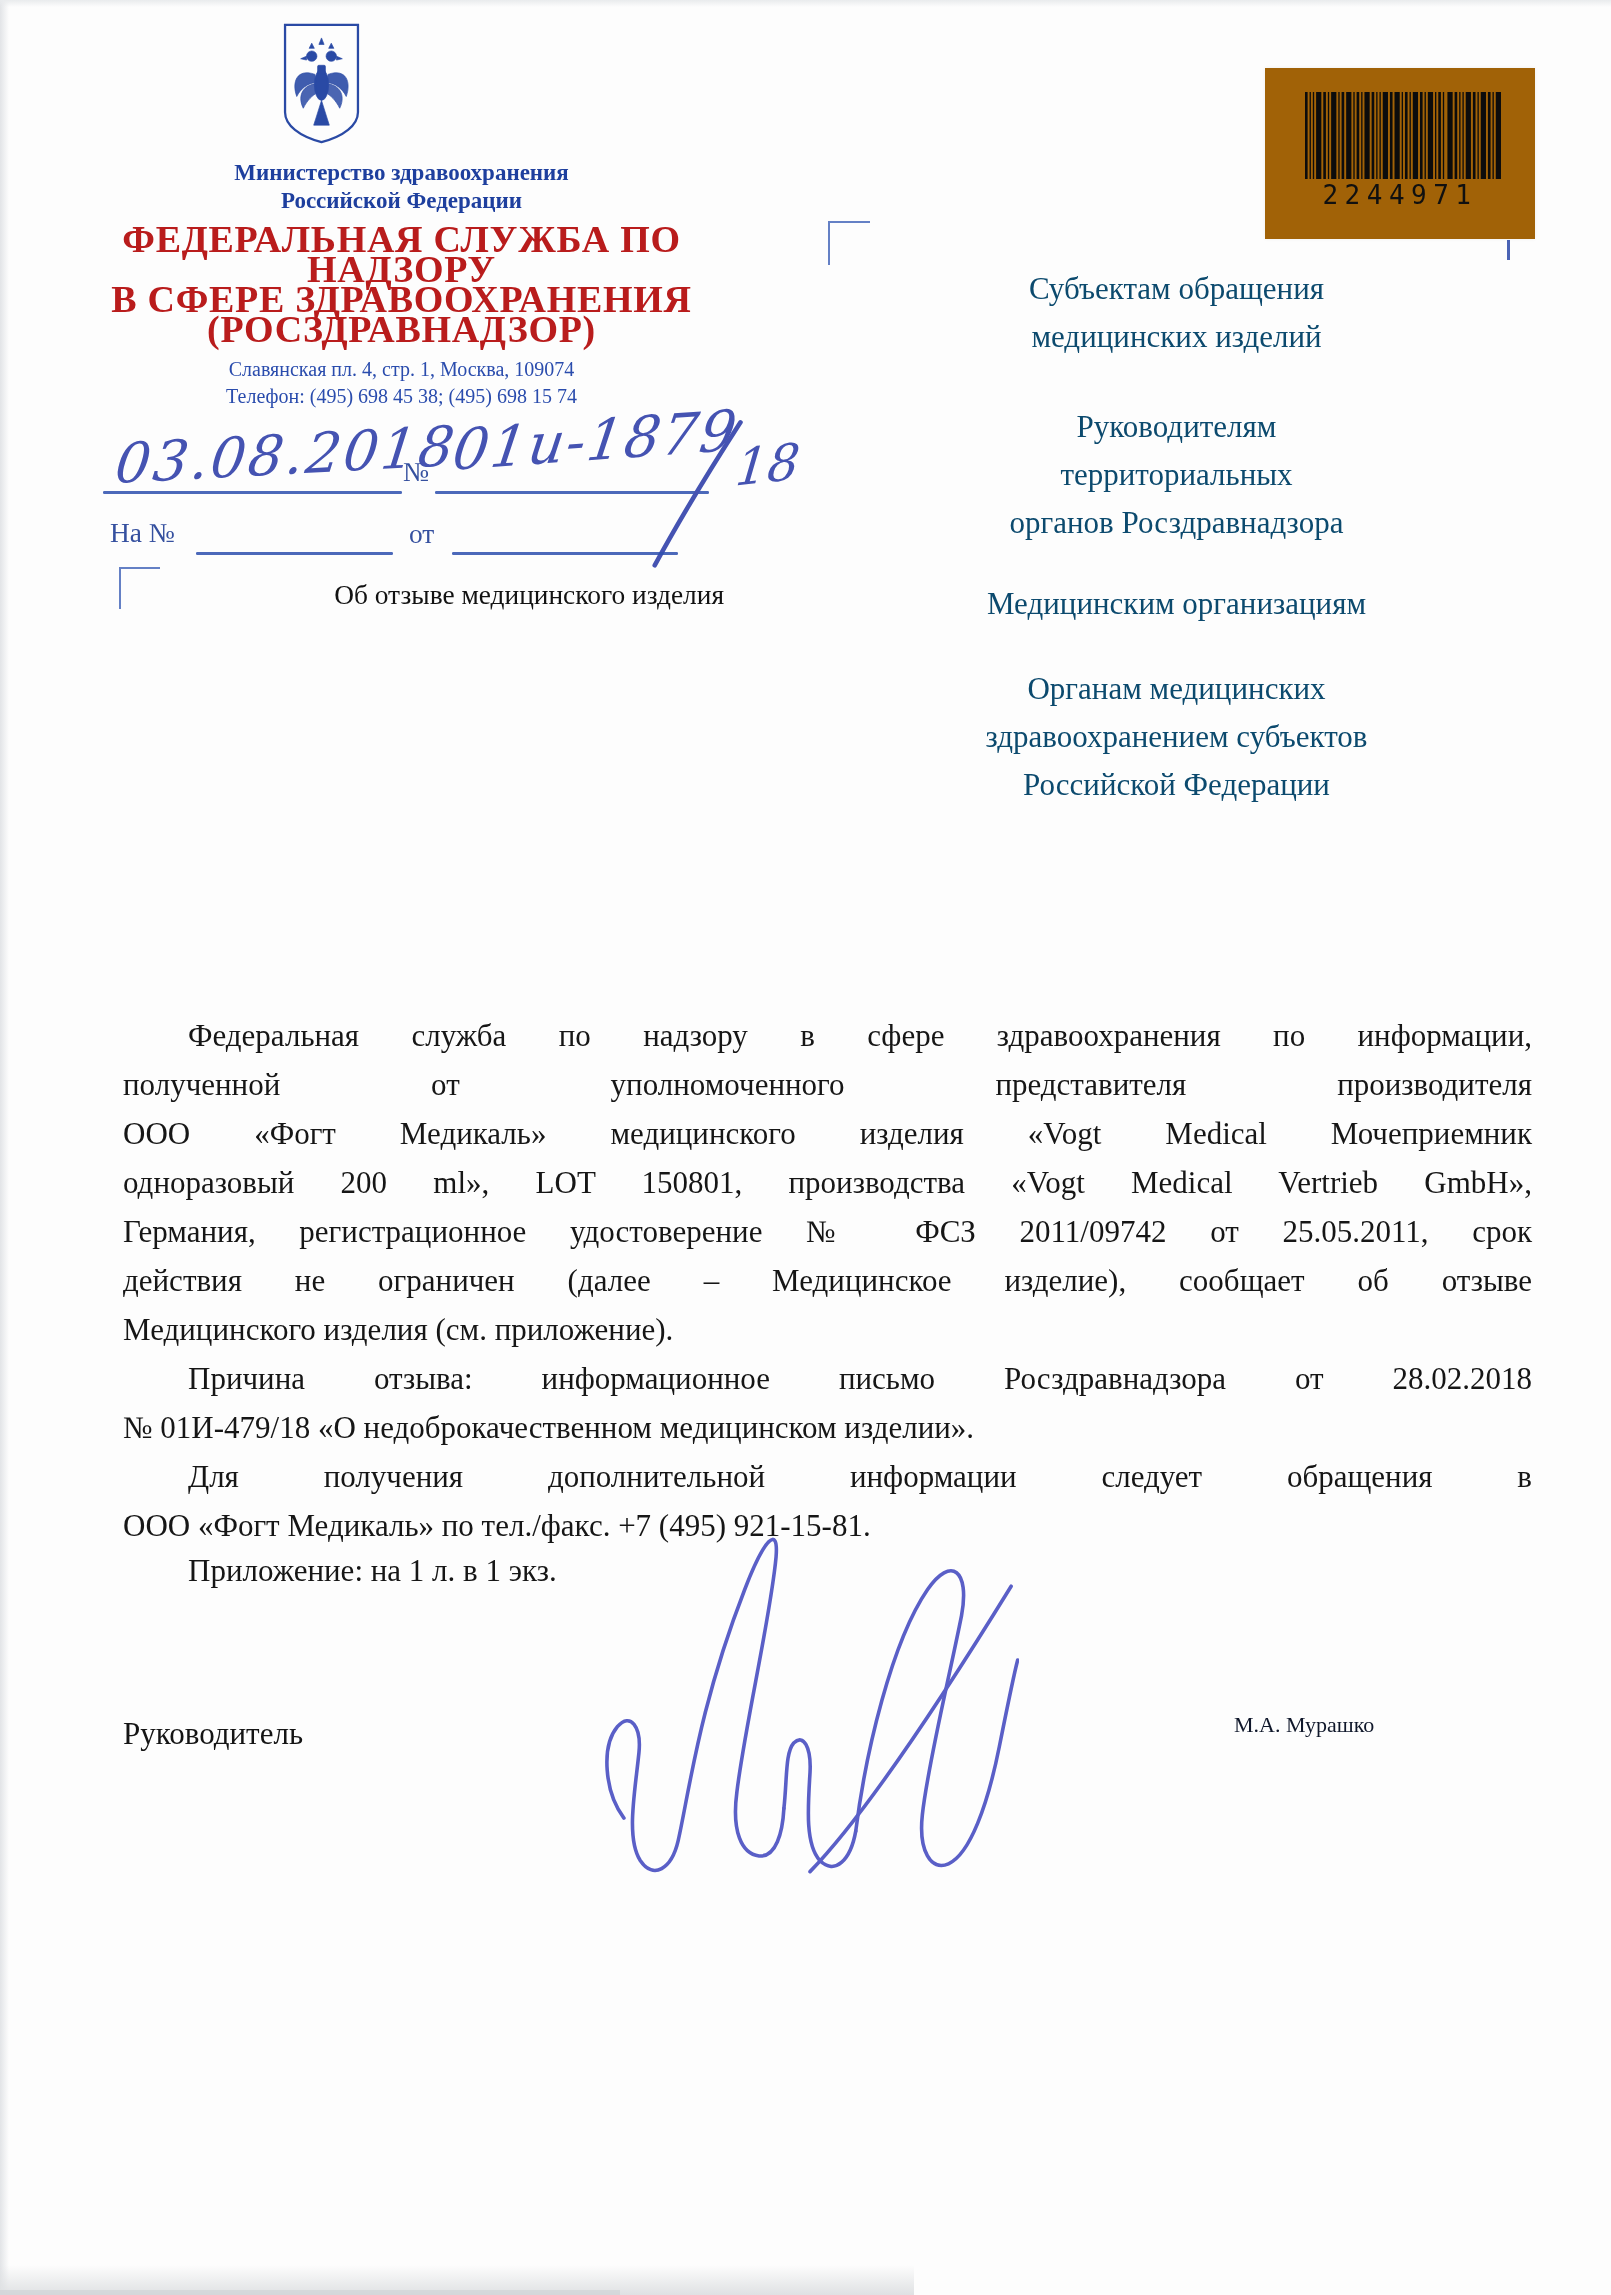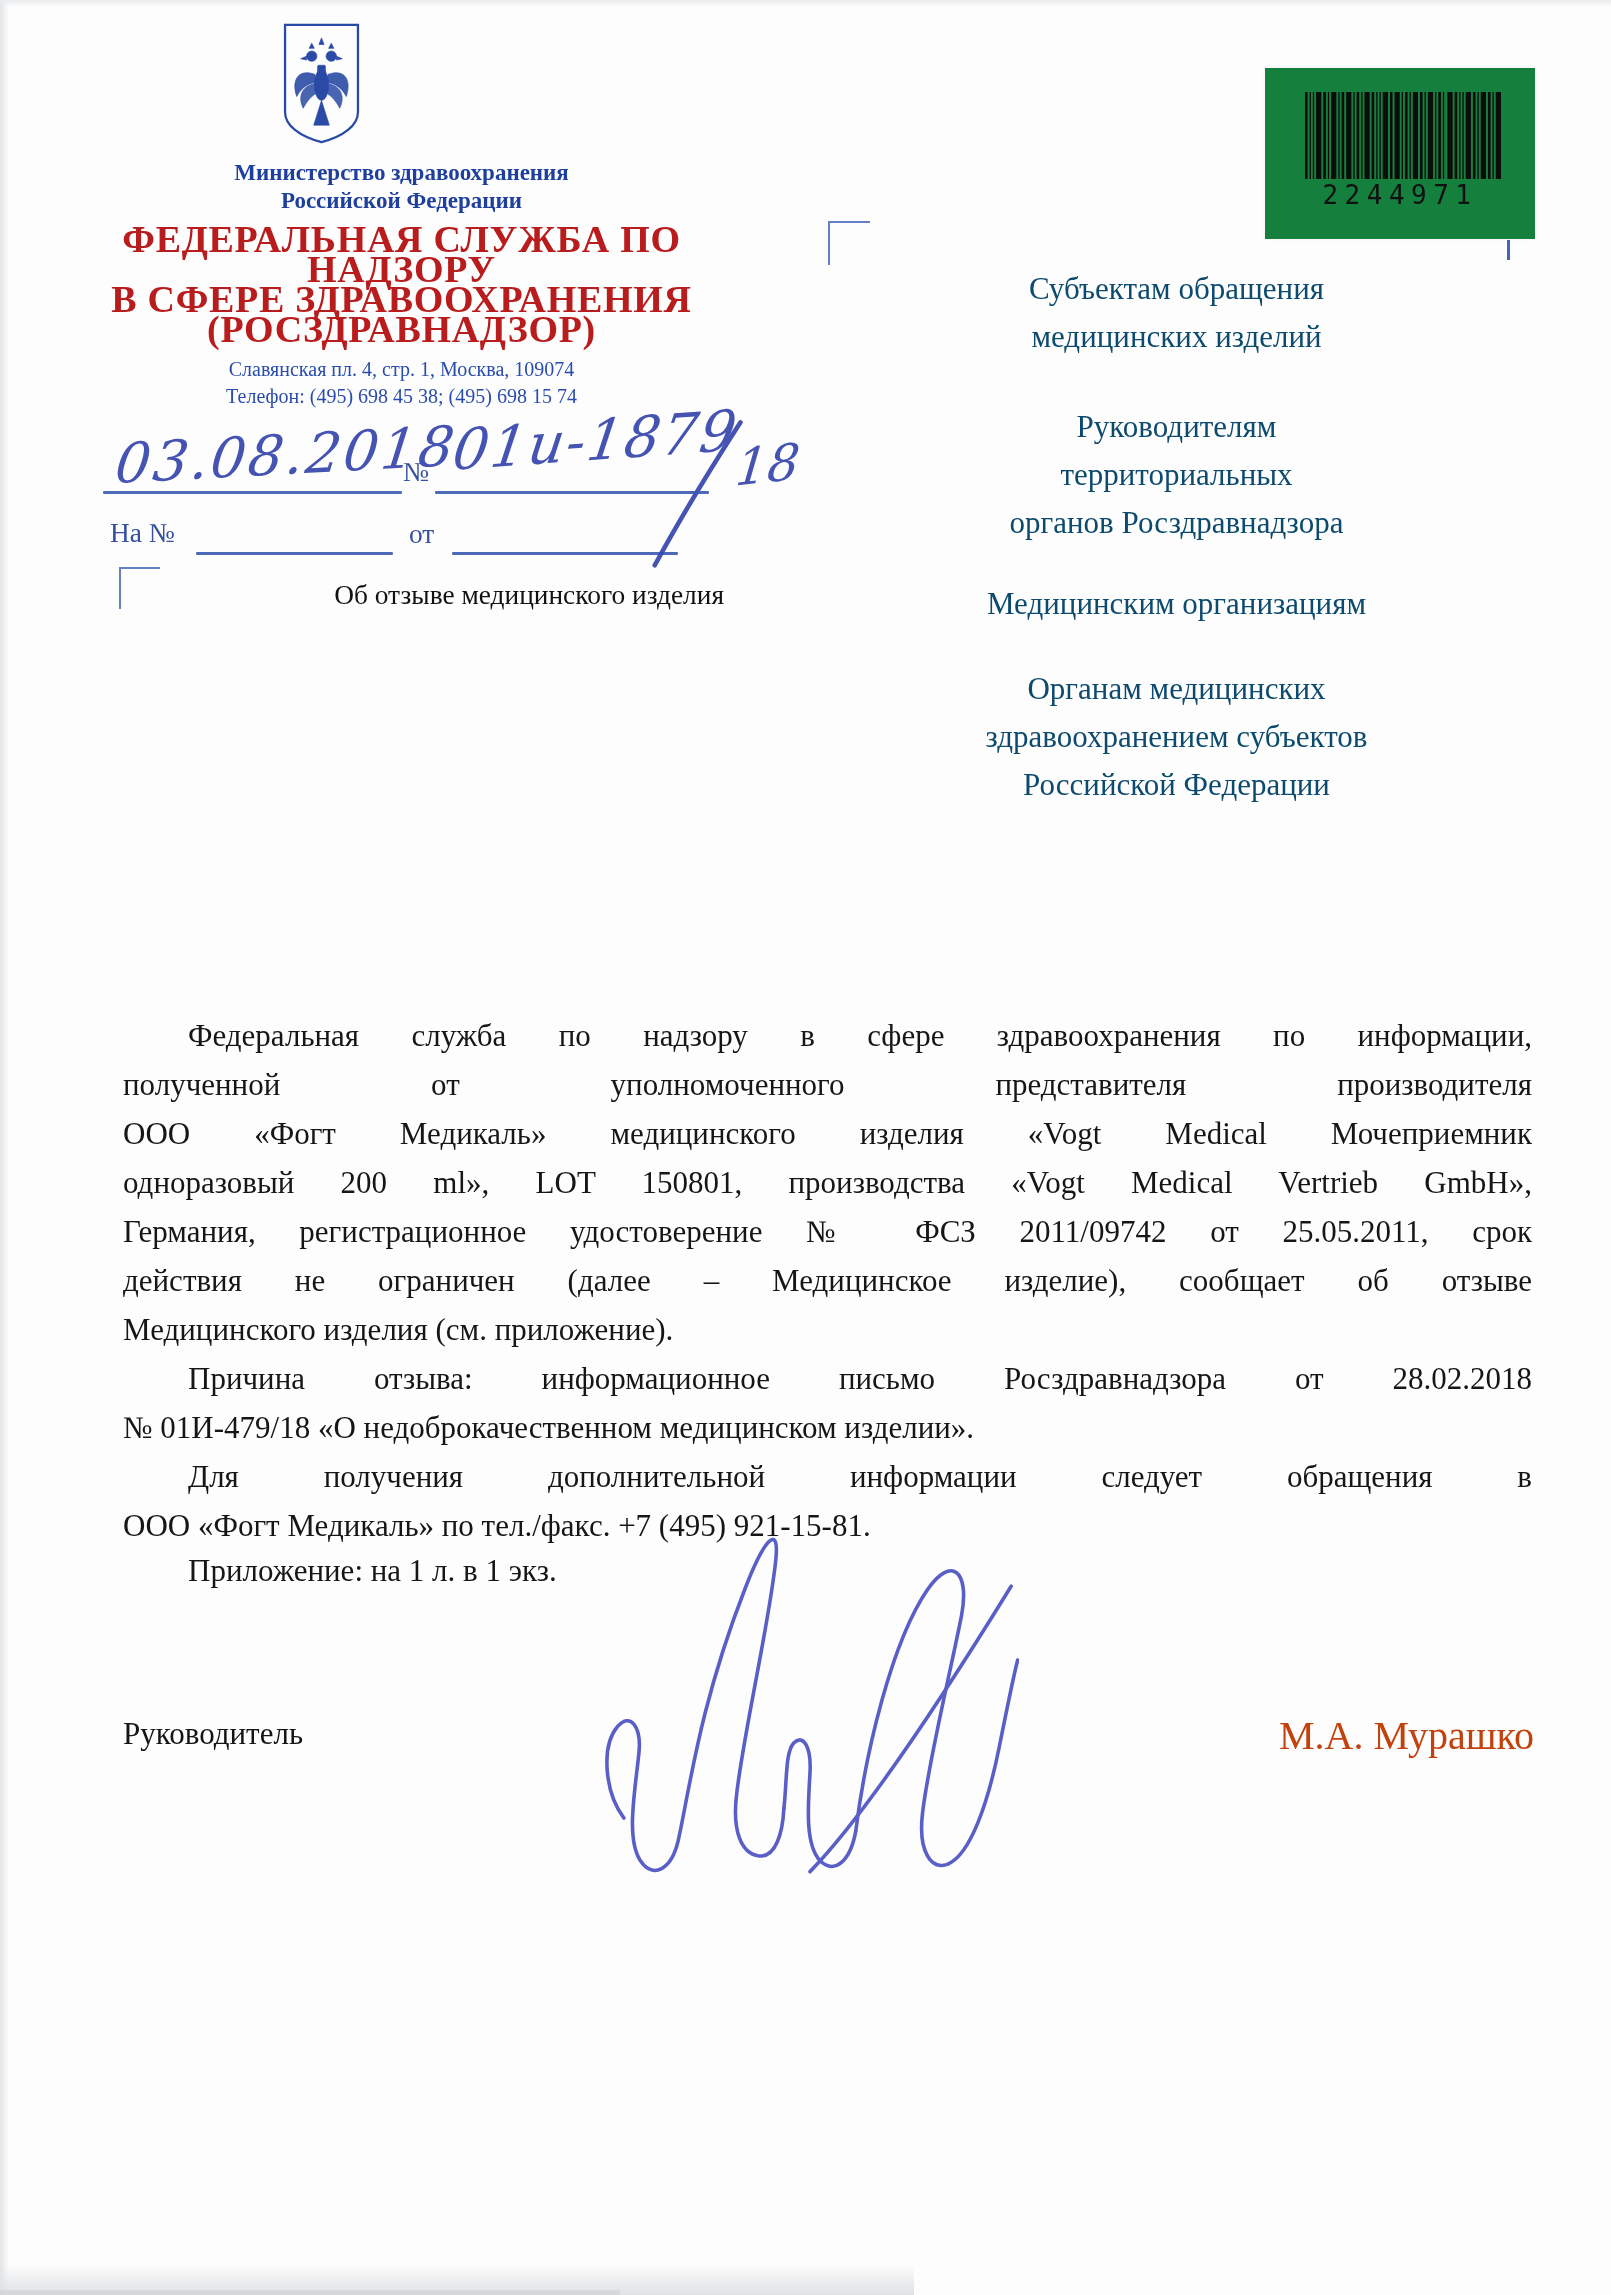--- a/index.html
+++ b/index.html
@@ -54,21 +54,21 @@
   .corner-addr{left:828px;top:221px;width:40px;height:42px;}
   .corner-subj{left:119px;top:567px;width:39px;height:40px;}
   .bar-tick{position:absolute;left:1507px;top:240px;width:2.6px;height:19.6px;background:#4a63b5;}
 
   .subject{
     position:absolute;left:123px;top:580px;width:601px;text-align:right;
     font-size:27.4px;color:#121212;
   }
 
   
-  .barcode-box{position:absolute;left:1265px;top:68px;width:270px;height:171px;background:#15803d;
+  .barcode-box{position:absolute;left:1265px;top:68px;width:270px;height:171px;background:#a16207;
     box-shadow:0 0 3.9px rgba(0,0,0,0.06);}
   .barcode-bars{position:absolute;left:40px;top:23.5px;width:196px;height:87px;}
   .barcode-num{position:absolute;left:0;top:112px;width:100%;text-align:center;
     font-family:"DejaVu Sans Mono",monospace;font-size:26px;letter-spacing:6.5px;color:#101010;}
 
   
   .addressees{position:absolute;left:881px;top:265px;width:591px;text-align:center;
     font-size:31px;color:#0c4a6e;}
   .addr-line{line-height:48px;}
   .addr-block + .addr-block{margin-top:42px;}
@@ -79,22 +79,22 @@
   .body-text{position:absolute;left:123px;top:1011px;width:1409px;
     font-size:31px;color:#161616;}
   .body-line{line-height:49px;height:49px;white-space:normal;text-align:justify;}
   .body-line.stretch{text-align-last:justify;}
   .body-line.indent{text-indent:65px;}
 
   .attachment{position:absolute;left:188px;top:1553px;font-size:31px;color:#161616;}
 
   
   .sig-title{position:absolute;left:123px;top:1716px;font-size:31px;color:#141414;}
-  .sig-name{position:absolute;left:1234px;top:1712px;width:300px;text-align:right;
-    font-size:40px;color:#c2410c;}
+  .sig-name{position:absolute;left:1234px;top:1712px;width:300px;text-align:left;
+    font-size:22px;color:#0f172a;}
   .sig-svg{position:absolute;left:588px;top:1511px;width:431px;height:366px;}
 </style>
 </head>
 <body>
 
 <div class="page">
 
   <div class="edge-left"></div>
   <div class="edge-top"></div>
   <div class="edge-bottom"></div>

